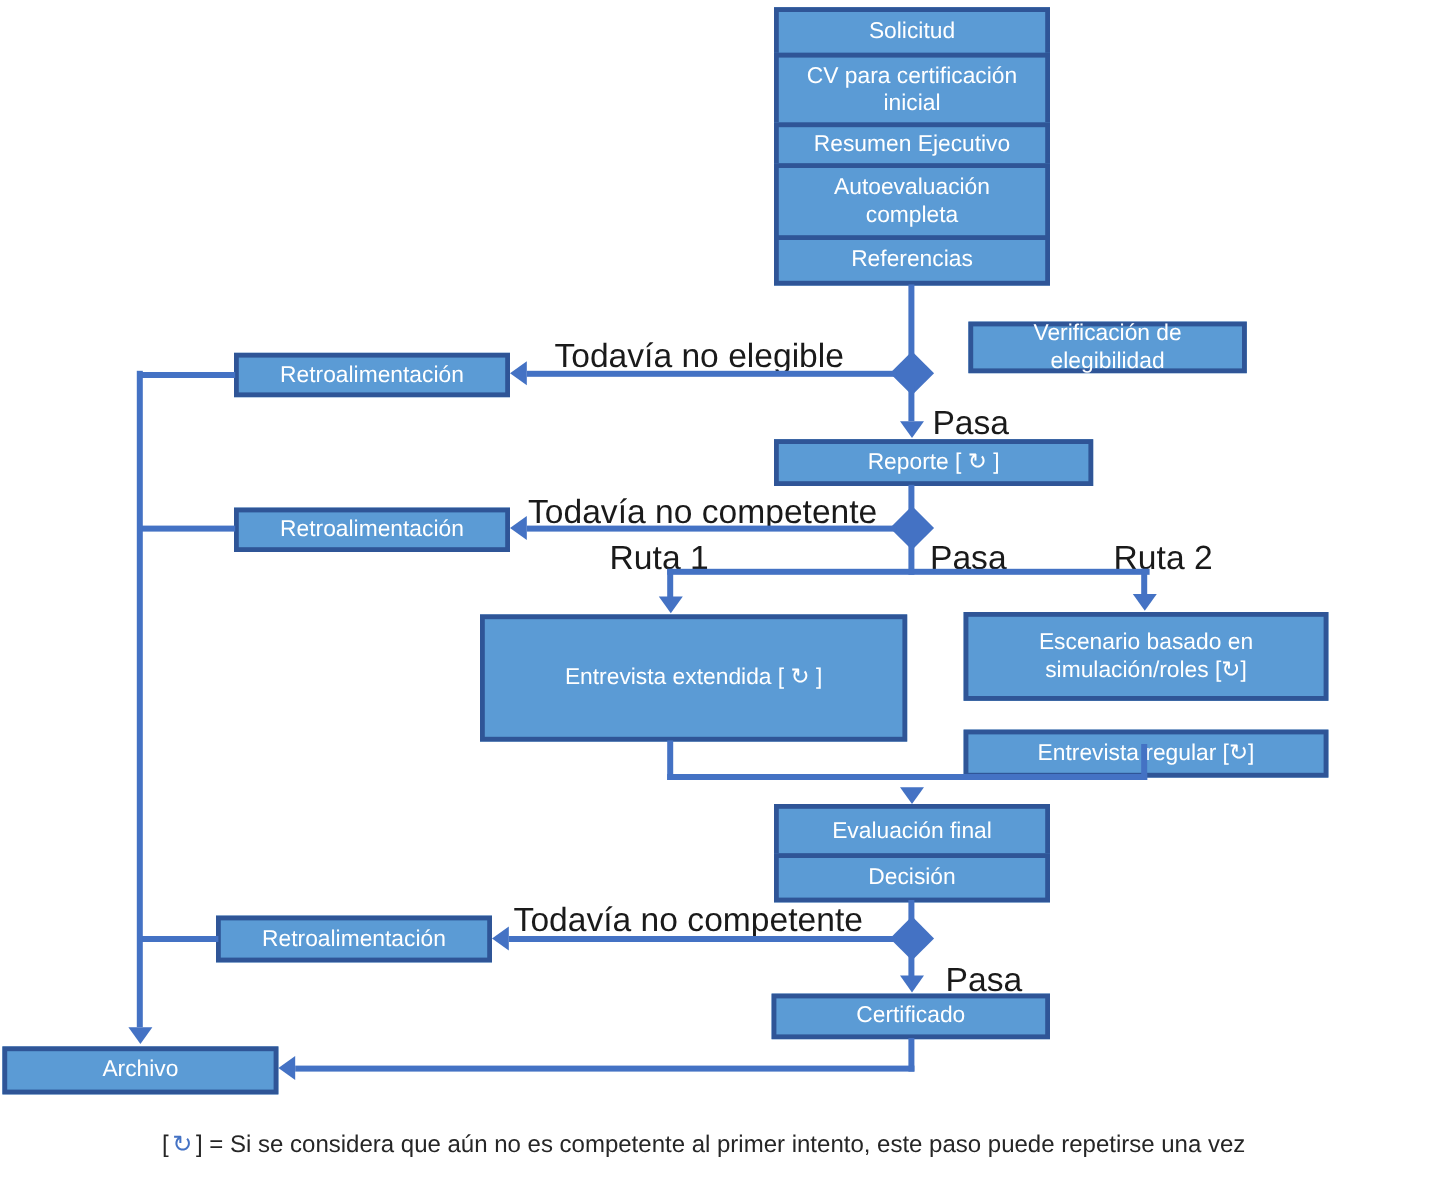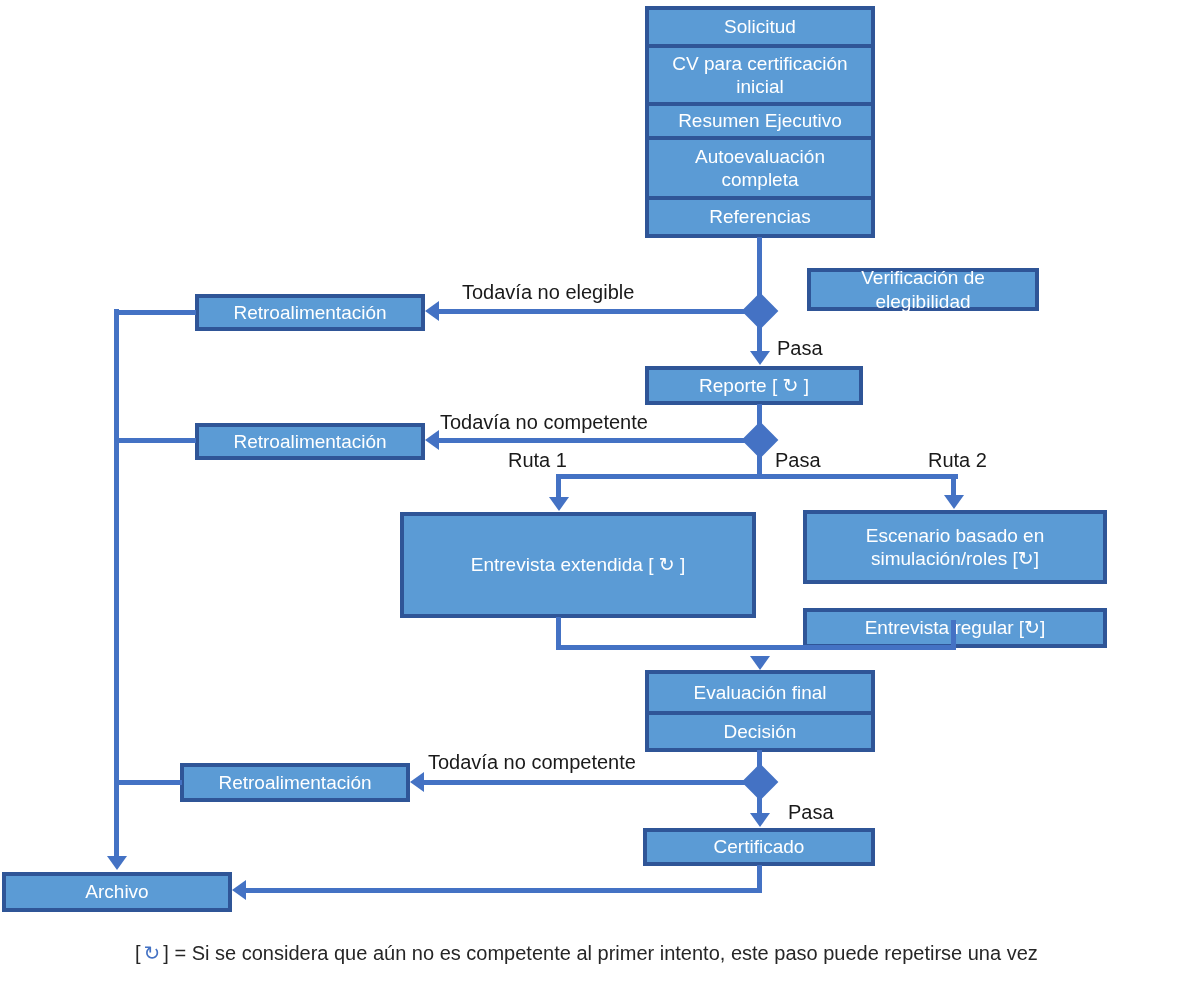--- a/index.html
+++ b/index.html
@@ -8,21 +8,21 @@
     font-family:"Liberation Sans","DejaVu Sans",sans-serif;
   }
   .node{
     position:absolute;box-sizing:border-box;
     background:#5B9BD5;border:4px solid #2F5597;color:#ffffff;
     font-size:19px;line-height:1.22;
     display:flex;align-items:center;justify-content:center;text-align:center;
     padding:2px 12px;
   }
   .label{
-    position:absolute;color:#1a1a1a;font-size:20px;white-space:nowrap;
+    position:absolute;color:#1a1a1a;font-size:28px;white-space:nowrap;
   }
   .hline,.vline{position:absolute;background:#4472C4;}
   .hline{height:5px;}
   .vline{width:5px;}
   .arrow-down{
     position:absolute;width:0;height:0;
     border-left:10px solid transparent;border-right:10px solid transparent;
     border-top:14px solid #4472C4;
   }
   .arrow-left{
@@ -57,21 +57,21 @@
   <div class="node" style="left:807px;top:268px;width:232px;height:43px;">Verificación de elegibilidad</div>
 
   <div class="label" style="left:462px;top:281px;">Todavía no elegible</div>
   <div class="hline" style="left:439px;top:309px;width:308px;"></div>
   <div class="arrow-left" style="left:425px;top:301px;"></div>
   <div class="node" style="left:195px;top:294px;width:230px;height:37px;">Retroalimentación</div>
 
   <div class="vline" style="left:757px;top:322px;height:29px;"></div>
   <div class="arrow-down" style="left:750px;top:351px;"></div>
   <div class="label" style="left:777px;top:337px;">Pasa</div>
-  <div class="node" style="left:645px;top:366px;width:218px;height:39px;">Reporte [ ↻ ]</div>
+  <div class="node" style="left:645px;top:366px;width:266px;height:39px;">Reporte [ ↻ ]</div>
 
   <div class="vline" style="left:757px;top:404px;height:24px;"></div>
   <div class="diamond" style="left:747px;top:427px;"></div>
 
   <div class="label" style="left:440px;top:411px;">Todavía no competente</div>
   <div class="hline" style="left:439px;top:438px;width:308px;"></div>
   <div class="arrow-left" style="left:425px;top:430px;"></div>
   <div class="node" style="left:195px;top:423px;width:230px;height:37px;">Retroalimentación</div>
 
   <div class="vline" style="left:757px;top:451px;height:28px;"></div>

